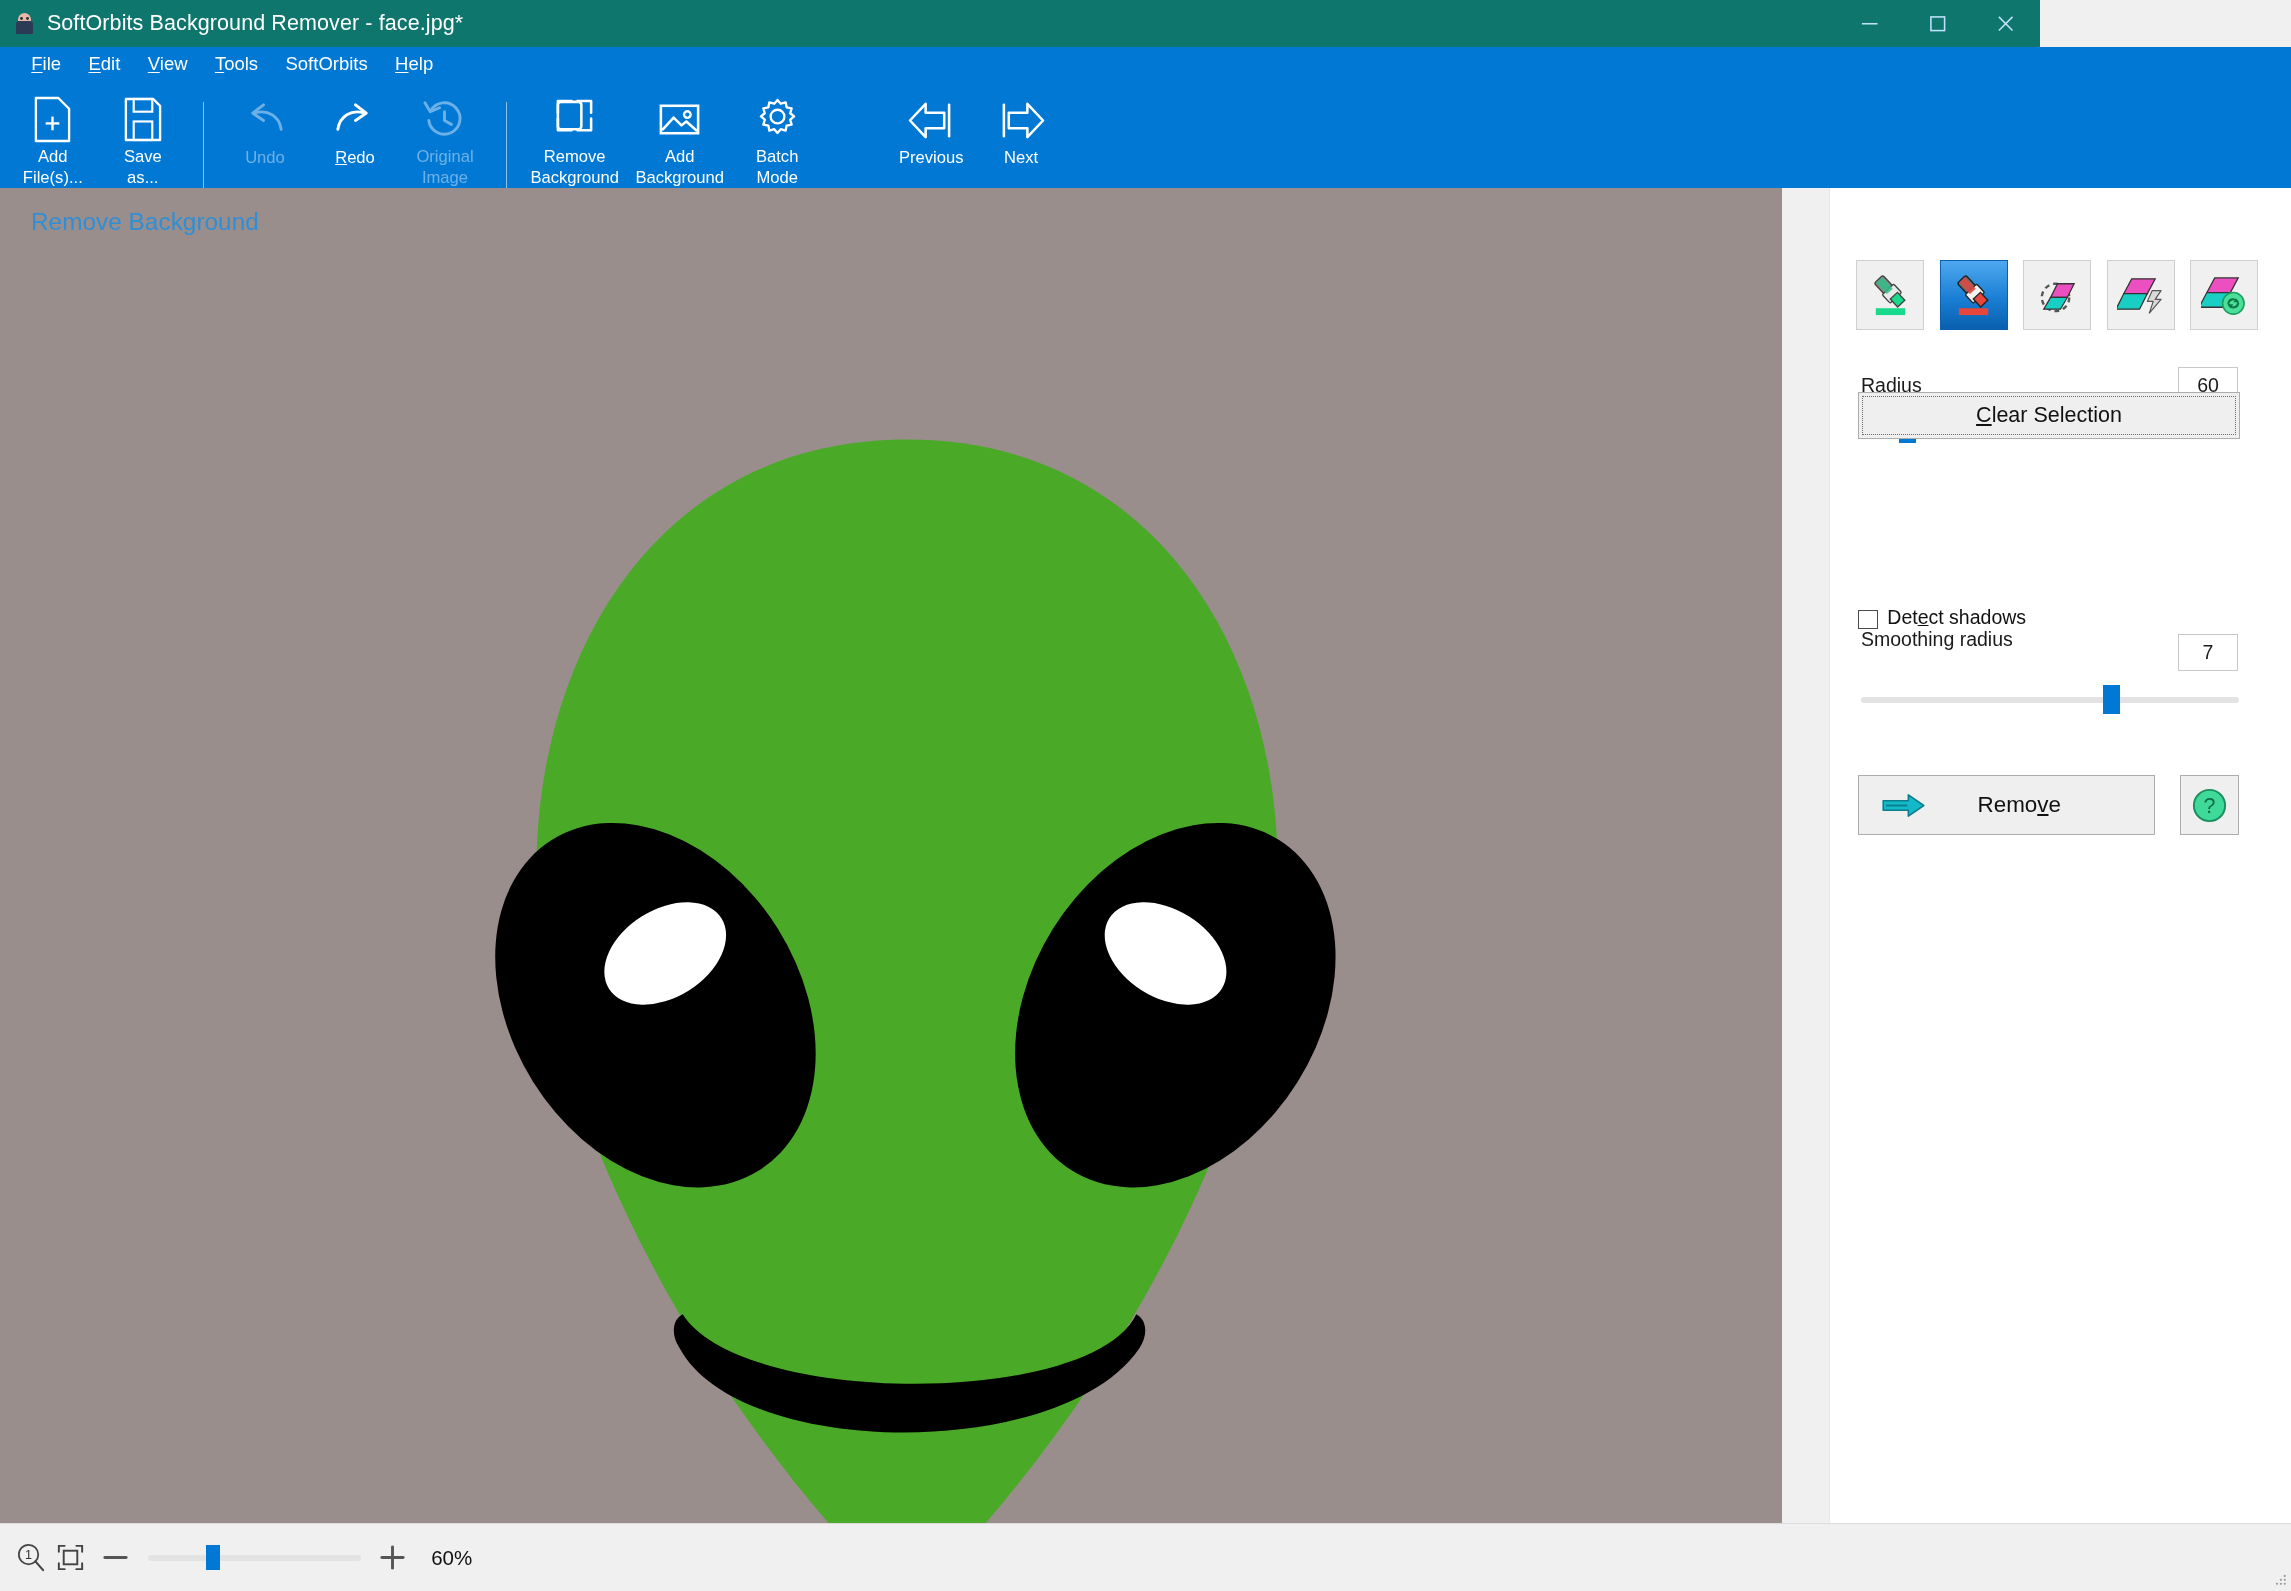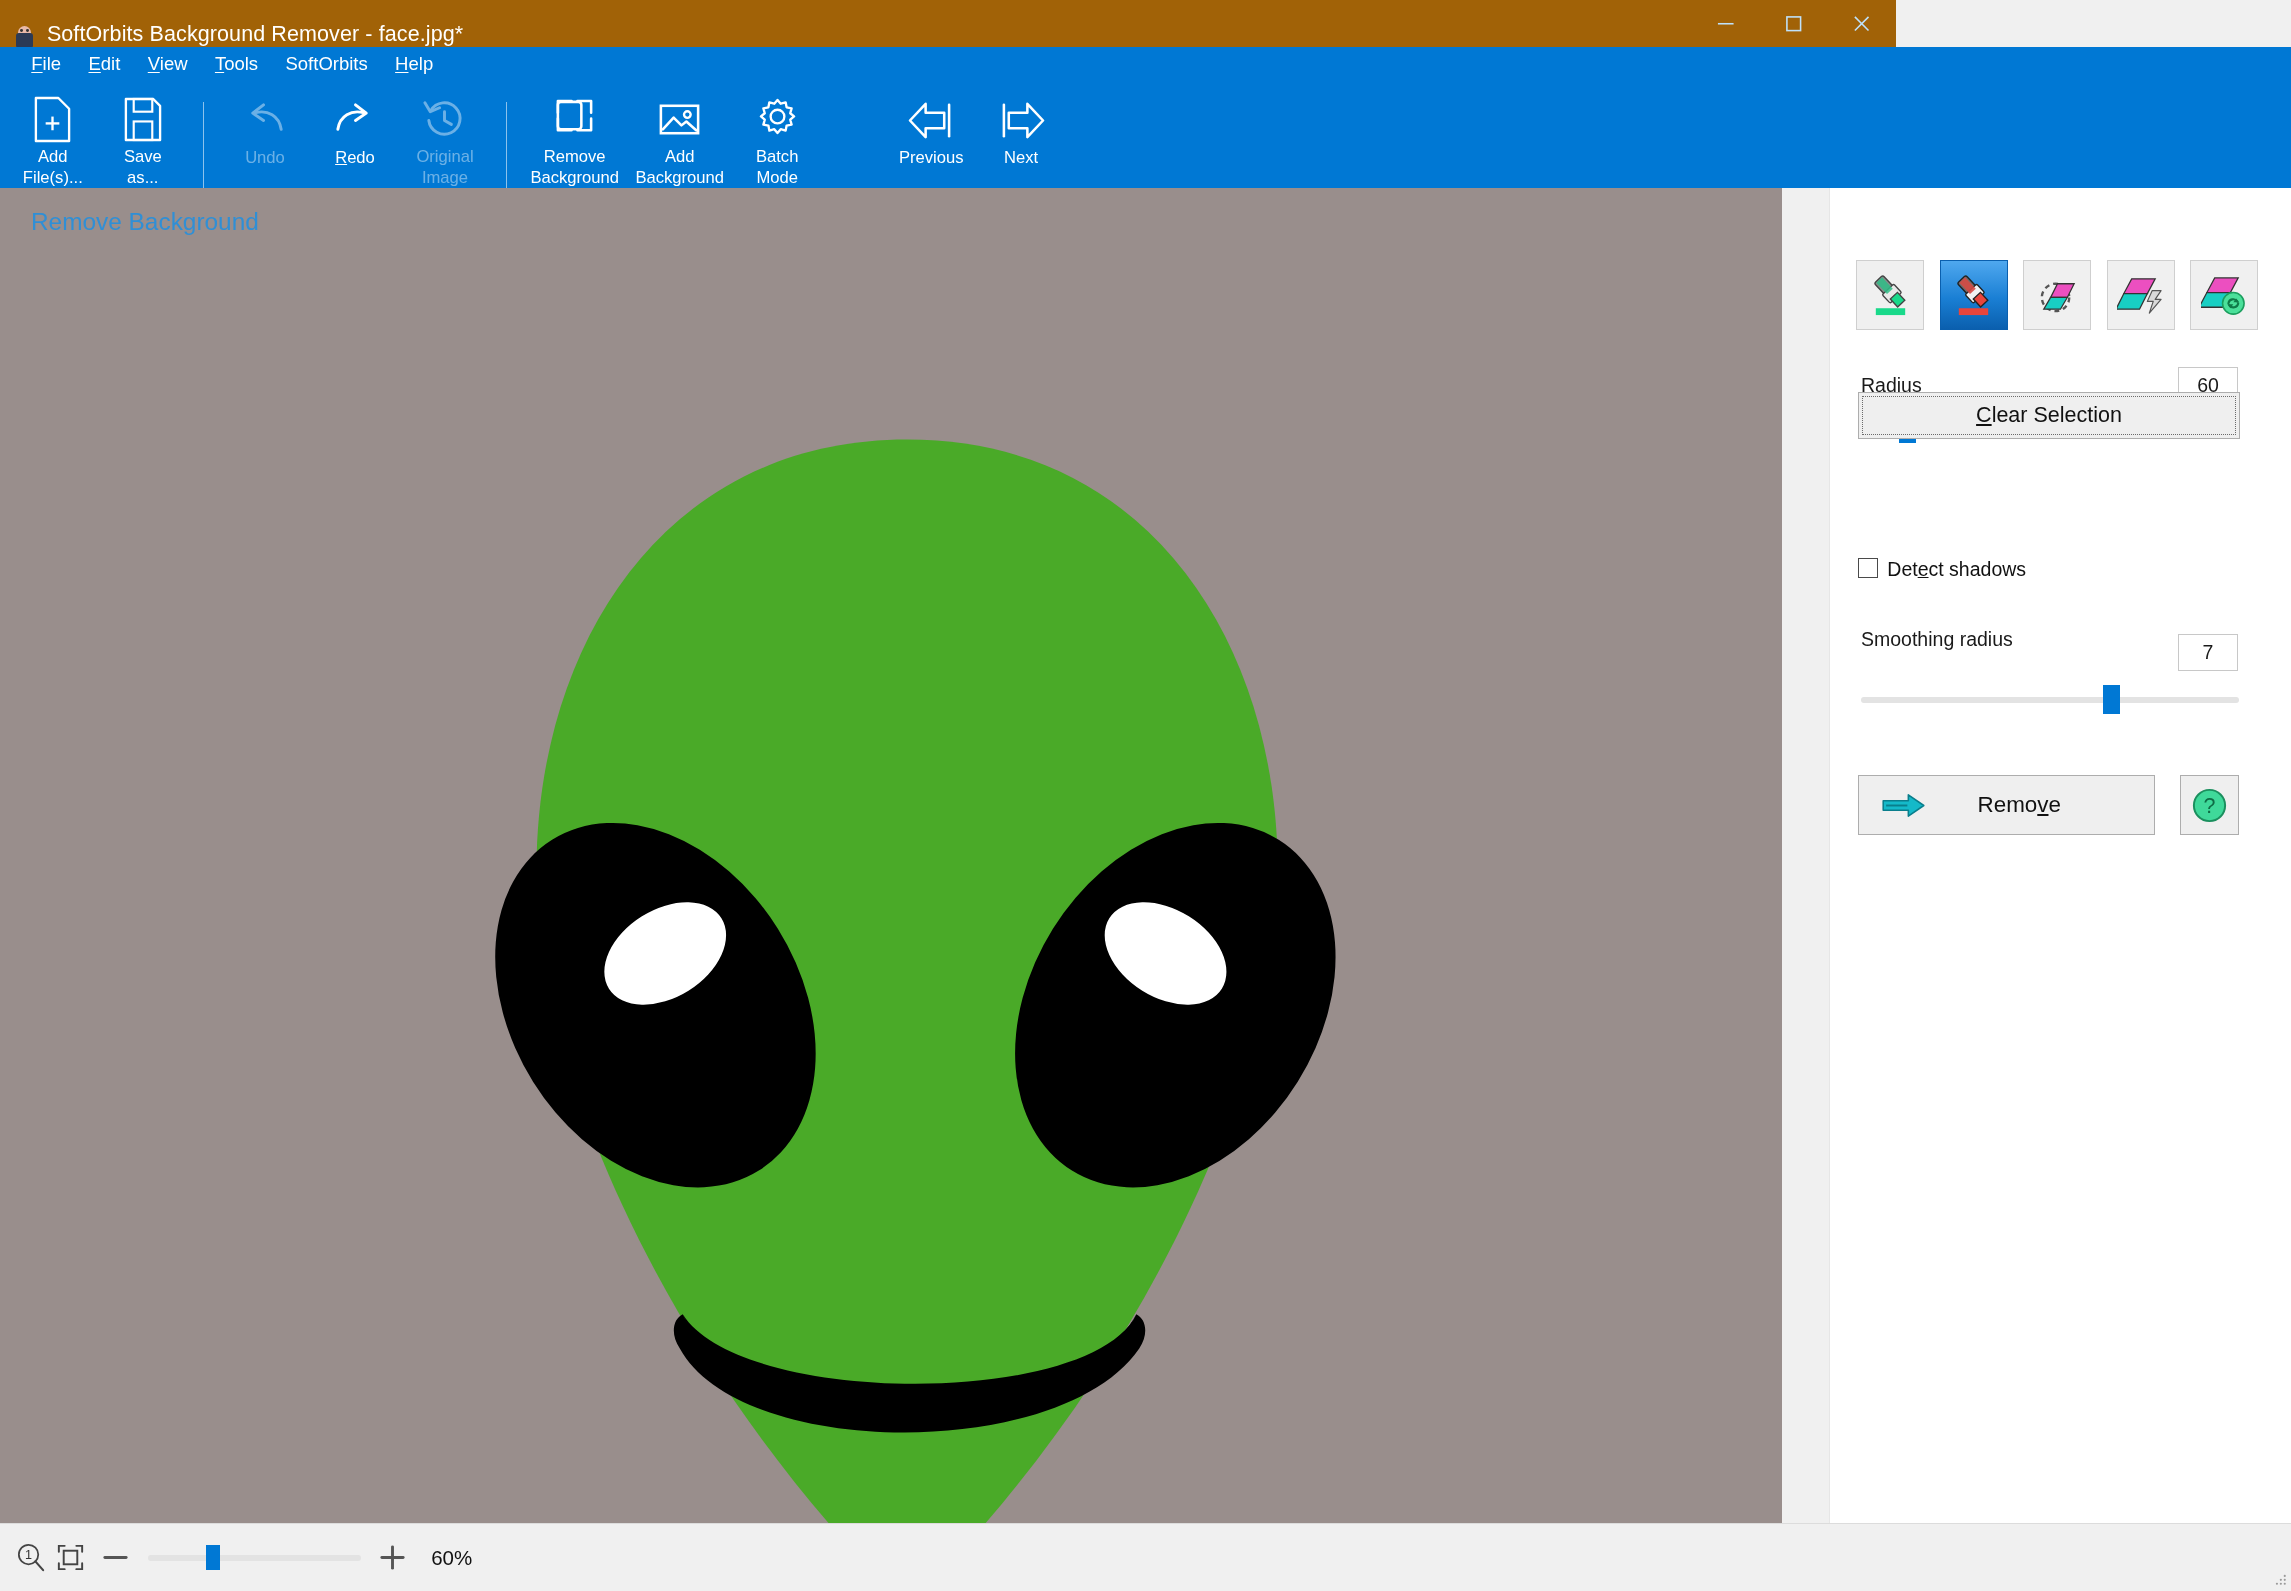--- a/index.html
+++ b/index.html
@@ -6,23 +6,23 @@
   html, body {
     width: 2292px; height: 1592px;
     overflow: hidden;
     font-family: "Liberation Sans", sans-serif;
     background: #f0f0f0;
   }
   #app { position: relative; width: 2292px; height: 1592px; }
 
   
   #titlebar {
-    position: absolute; left: 0; top: 0; width: 1896px; height: 47px;
-    background: #a16207;
-    display: flex; align-items: flex-end;
+    position: absolute; left: 0; top: 0; width: 2040px; height: 47px;
+    background: #0f766e;
+    display: flex; align-items: center;
   }
   #title-icon {
     width: 21.5px; height: 21.5px; margin-left: 13.7px; margin-right: 11.7px;
     position: relative; flex: none;
   }
   #title-icon .ti-head {
     position: absolute; left: 3.9px; top: 0px; width: 13.7px; height: 8.8px;
     background: #e8b9a8; border-radius: 6.8px 6.8px 0 0;
   }
   #title-icon .ti-body {
@@ -135,21 +135,21 @@
     background: #efefef; border: 1px solid #adadad;
     display:flex; align-items:center; justify-content:center;
     font-size: 21.5px; color:#111;
   }
   #clear-selection .inner {
     position:absolute; left:2.9px; top:2.9px; right:2.9px; bottom:2.9px;
     border: 1px dotted #6b6b6b;
   }
 
   #detect-shadows {
-    position: absolute; left: 1858px; top: 558px; display:flex; align-items:flex-start; gap:9.8px;
+    position: absolute; left: 1858px; top: 606px; display:flex; align-items:flex-end; gap:9.8px;
   }
   #detect-shadows .box {
     width: 19.5px; height: 19.5px; border: 1px solid #4a4a4a; background:#fff; flex:none;
   }
   #detect-shadows .lbl { font-size: 19.5px; color: #111; }
 
   #remove-btn {
     position: absolute; left: 1858px; top: 775px; width: 297px; height: 60px;
     background: #efefef; border: 1px solid #adadad;
     display: flex; align-items: center;

